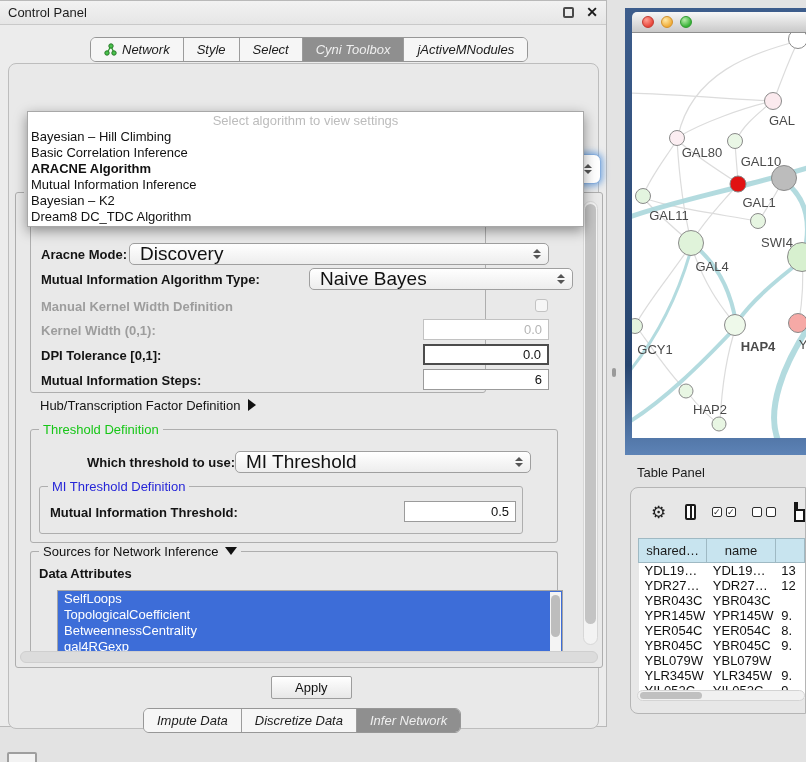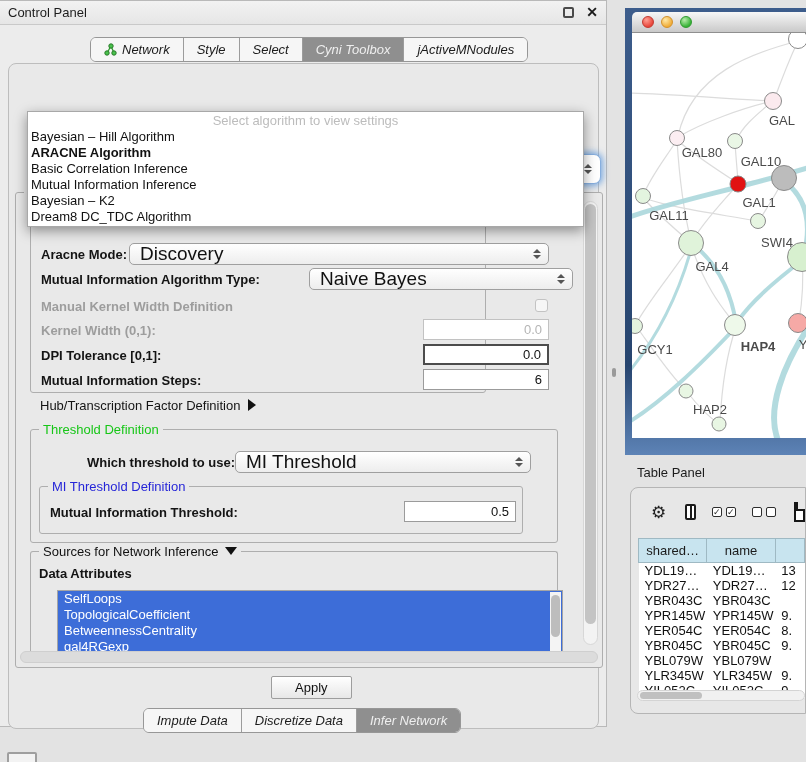--- a/index.html
+++ b/index.html
@@ -193,23 +193,23 @@
     <div class="combo-disabled">
       <span>gal-filtered sif default node</span>
       <span class="stepper gray">
           <i class="up"></i>
           <i class="dn"></i>
         </span>
     </div>
 
     <div class="algo-popup">
       <div class="popup-placeholder">Select algorithm to view settings</div>
-      <div class="popup-item">Bayesian – Hill Algorithm</div>
+      <div class="popup-item">Bayesian – Hill Climbing</div>
+      <div class="popup-item">Basic Correlation Inference</div>
       <div class="popup-item selected">ARACNE Algorithm</div>
-      <div class="popup-item">Basic Correlation Inference</div>
       <div class="popup-item">Mutual Information Inference</div>
       <div class="popup-item">Bayesian – K2</div>
       <div class="popup-item">Dream8 DC_TDC Algorithm</div>
     </div>
 
     <div class="group settings-group">
       <span class="group-legend">Cyni Algorithm Settings</span>
 
       <div class="group" style="left:14px; top:26px; width:456px; height:174px;">
         <span class="group-legend legend-blue">Algorithm Definition</span>

